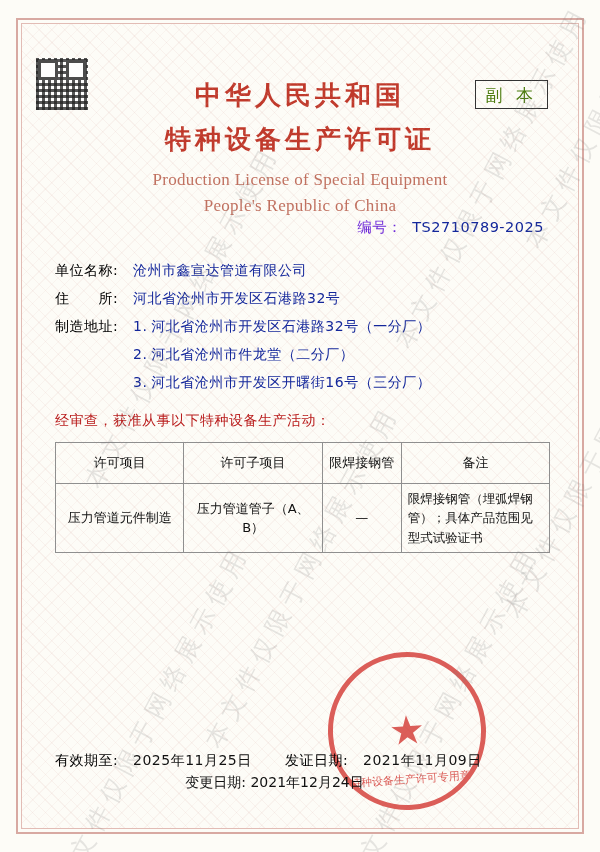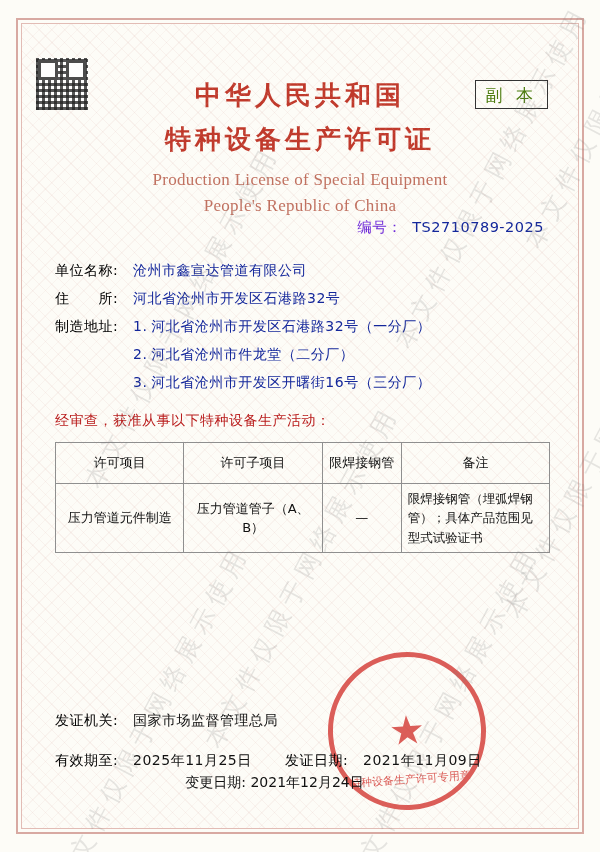--- a/index.html
+++ b/index.html
@@ -341,24 +341,20 @@
       </tbody>
     </table>
   </div>
 
   <div class="seal">
     <div class="star">★</div>
     <div class="seal-sub">特种设备生产许可专用章</div>
   </div>
 
   <div class="bottom">
-    <div class="field-row">
-      <div class="f-label">发证机关:</div>
-      <div class="f-value">国家市场监督管理总局</div>
-    </div>
     <div class="row-dual">
       <div class="left">
         <div class="f-label">有效期至:</div>
         <div class="f-value">2025年11月25日</div>
       </div>
       <div class="right">
         <div class="f-label">发证日期:</div>
         <div class="f-value">2021年11月09日</div>
       </div>
     </div>

